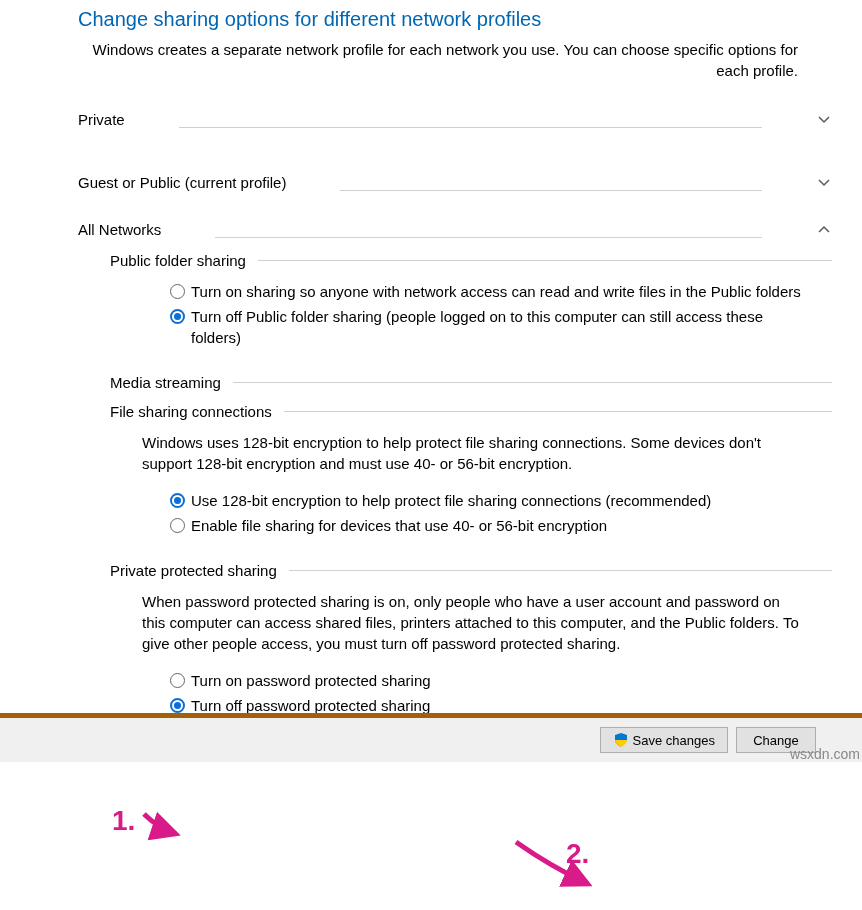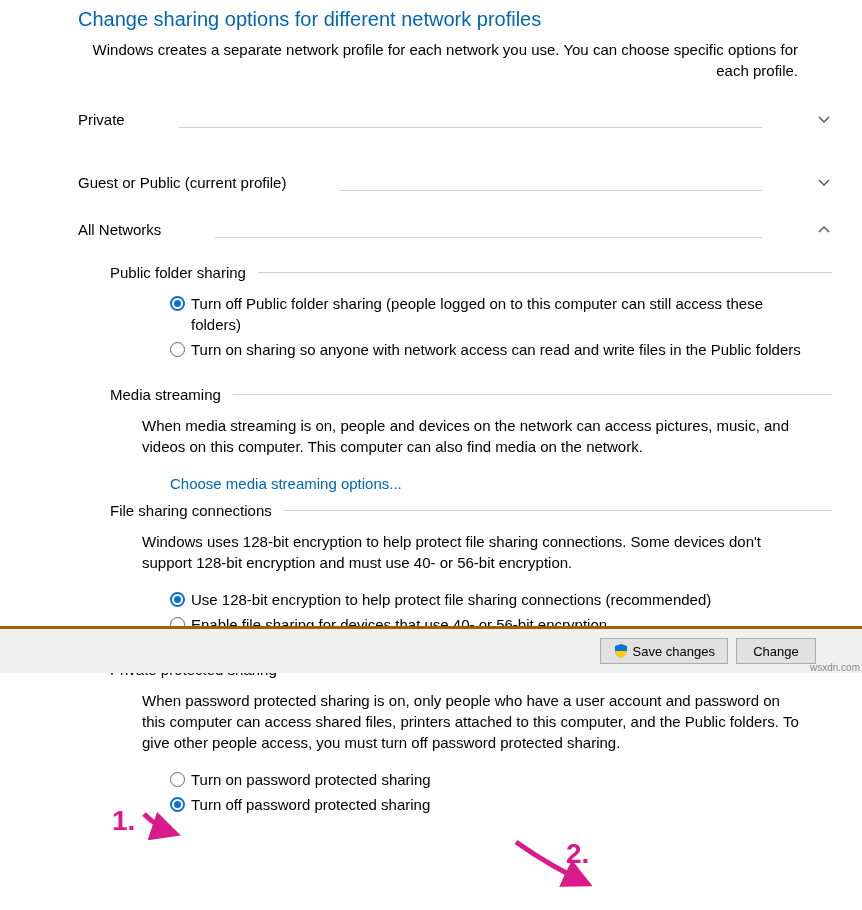--- a/index.html
+++ b/index.html
@@ -9,21 +9,21 @@
     height: 910px;
     font-family: "Segoe UI", Tahoma, sans-serif;
     font-size: 15px;
     color: #000;
     background: #fff;
     overflow: hidden;
   }
   .page {
     position: relative;
     width: 862px;
-    height: 673px;
+    height: 762px;
   }
   .content {
     padding: 8px 30px 0 78px;
   }
   .title {
     color: #0066b3;
     font-size: 20px;
     font-weight: 400;
     margin: 0 0 8px 0;
   }
@@ -53,21 +53,21 @@
   .chev {
     width: 16px;
     height: 16px;
     display: inline-flex;
     align-items: center;
     justify-content: center;
     color: #5a5a5a;
   }
   .chev svg { width: 12px; height: 12px; }
   .subsection {
-    margin-top: 18px;
+    margin-top: 6px;
   }
   .sub-header {
     display: flex;
     align-items: center;
     margin-left: 32px;
     margin-bottom: 12px;
   }
   .sub-header .label { white-space: nowrap; }
   .sub-header .rule {
     flex: 1 1 auto;
@@ -121,21 +121,21 @@
     margin-left: 28px;
     display: inline-block;
   }
   
   .footer {
     position: absolute;
     bottom: 0;
     left: 0;
     right: 0;
     height: 44px;
-    border-top: 3px solid #a16207;
+    border-top: 5px solid #a16207;
     background: #f0f0f0;
     display: flex;
     align-items: center;
     justify-content: flex-end;
     padding-right: 46px;
   }
   .btn {
     height: 26px;
     min-width: 80px;
     padding: 0 12px;
@@ -164,21 +164,21 @@
     pointer-events: none;
   }
   .arrow-svg {
     position: absolute;
     pointer-events: none;
   }
   .watermark {
     position: absolute;
     bottom: 0;
     right: 2px;
-    font-size: 10px;
+    font-size: 14px;
     color: #888;
   }
 </style>
 </head>
 <body>
 
 <div class="page">
 
   <div class="content">
     <h1 class="title">Change sharing options for different network profiles</h1>
@@ -215,39 +215,35 @@
     </div>
 
     <div class="subsection">
       <div class="sub-header">
         <span class="label">Public folder sharing</span>
         <span class="rule"></span>
       </div>
       <div class="sub-body">
         <div class="radio-group">
           <div class="radio-item">
+            <span class="radio-circle radio-off"></span>
+            <span class="radio-label">Turn on sharing so anyone with network access can read and write files in the Public folders</span>
+          </div>
+          <div class="radio-item">
             <span class="radio-circle radio-on"></span>
             <span class="radio-label">Turn off Public folder sharing (people logged on to this computer can still access these folders)</span>
-          </div>
-          <div class="radio-item">
-            <span class="radio-circle radio-off"></span>
-            <span class="radio-label">Turn on sharing so anyone with network access can read and write files in the Public folders</span>
           </div>
         </div>
       </div>
     </div>
 
     <div class="subsection" style="margin-top:26px;">
       <div class="sub-header">
         <span class="label">Media streaming</span>
         <span class="rule"></span>
-      </div>
-      <div class="sub-body">
-        <p>When media streaming is on, people and devices on the network can access pictures, music, and videos on this computer. This computer can also find media on the network.</p>
-        <span class="link">Choose media streaming options...</span>
       </div>
     </div>
 
     <div class="subsection" style="margin-top:8px;">
       <div class="sub-header">
         <span class="label">File sharing connections</span>
         <span class="rule"></span>
       </div>
       <div class="sub-body">
         <p>Windows uses 128-bit encryption to help protect file sharing connections. Some devices don't support 128-bit encryption and must use 40- or 56-bit encryption.</p>

